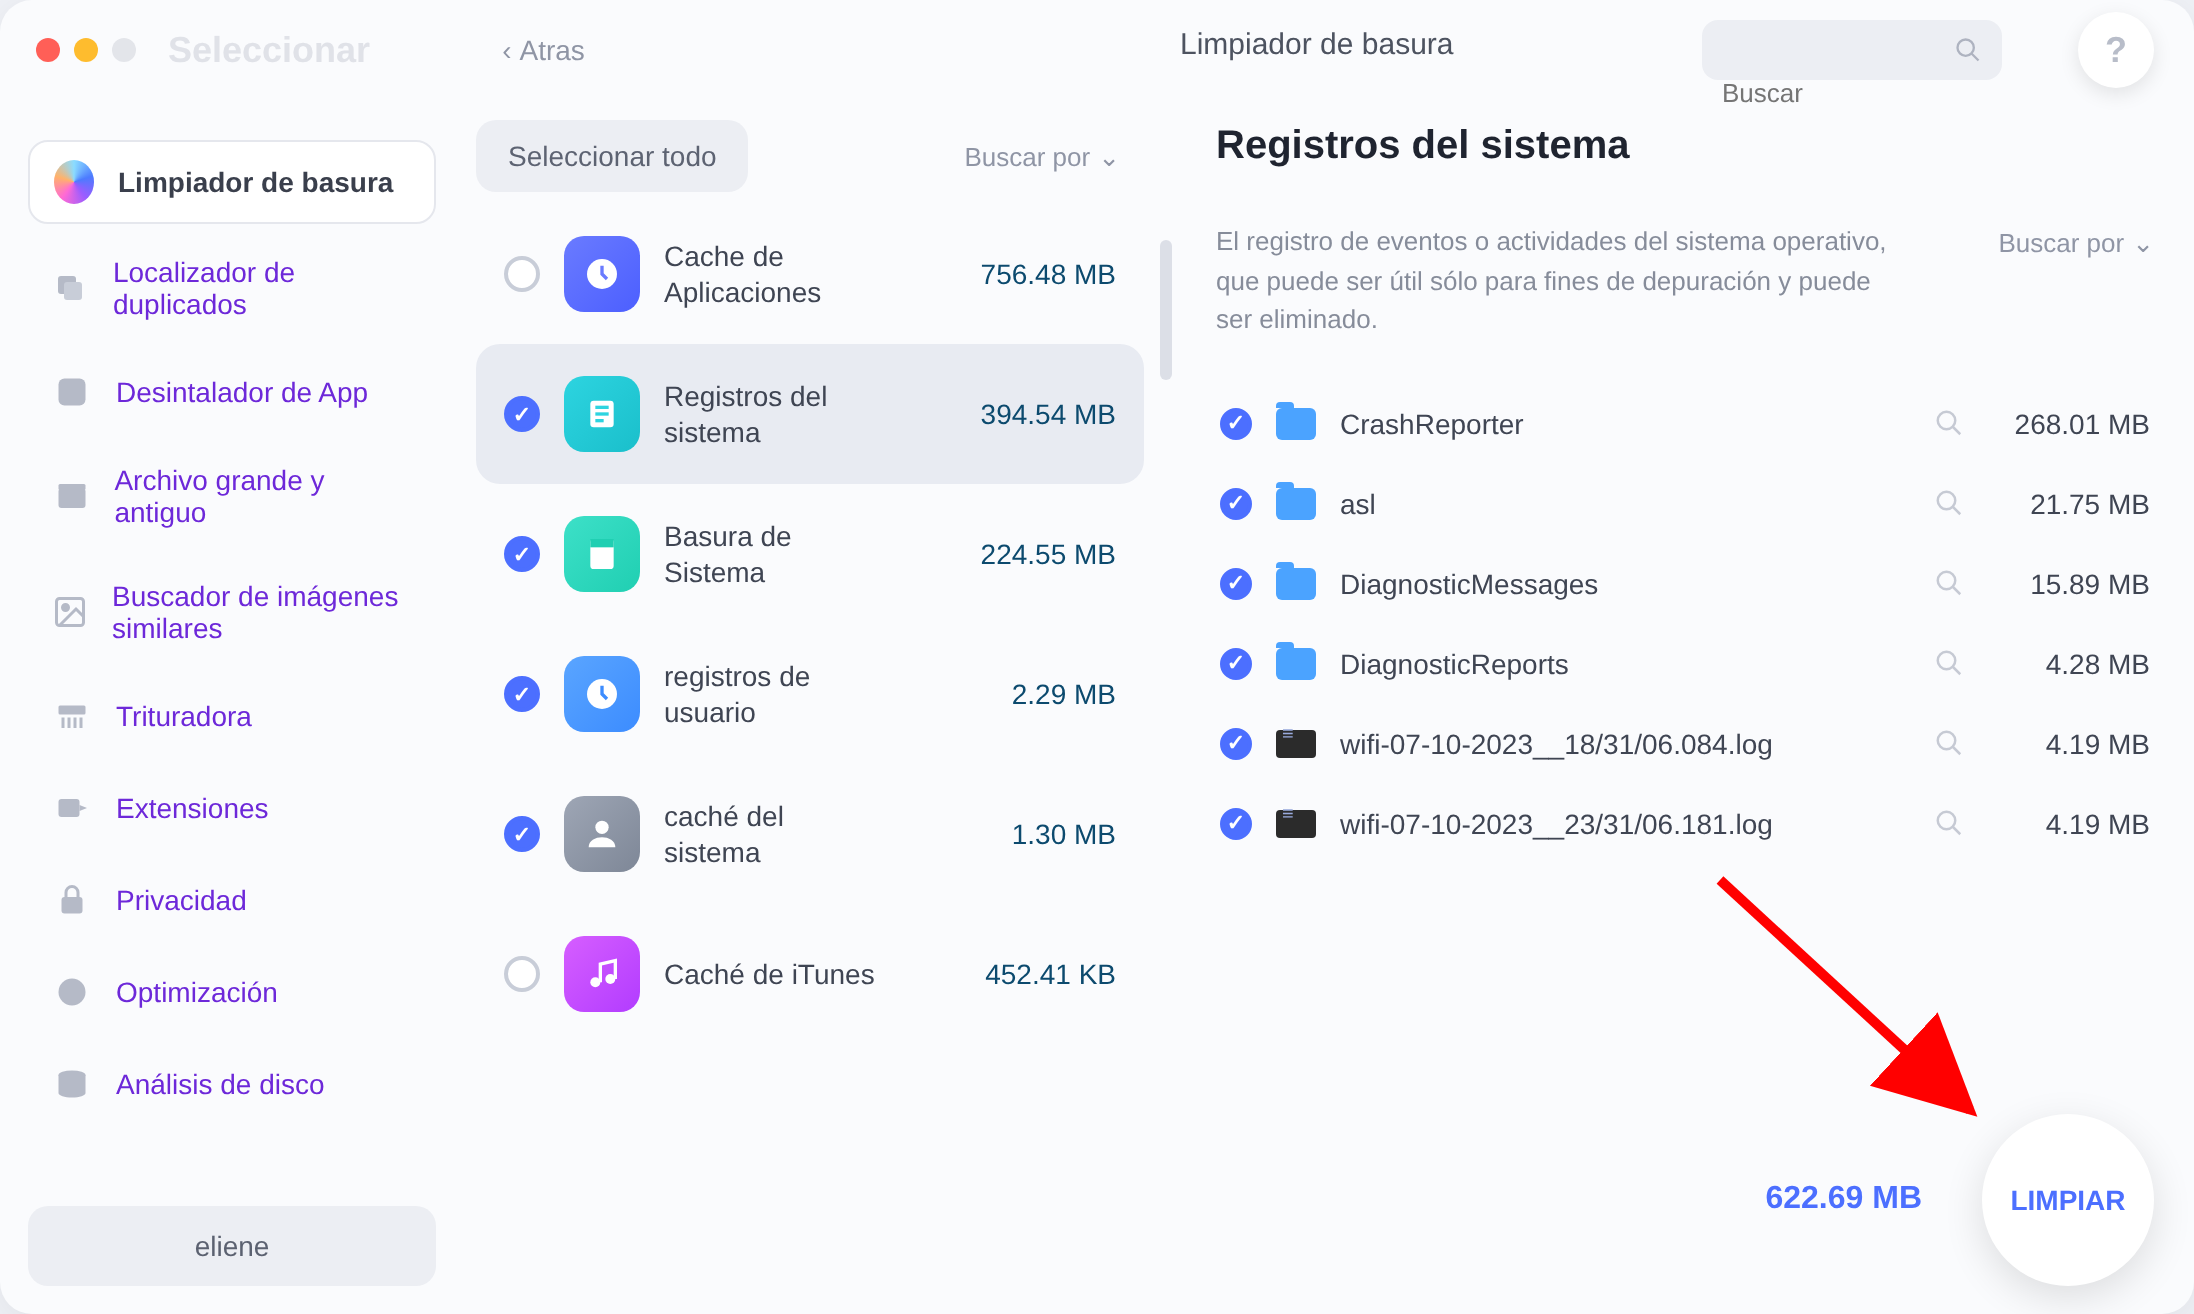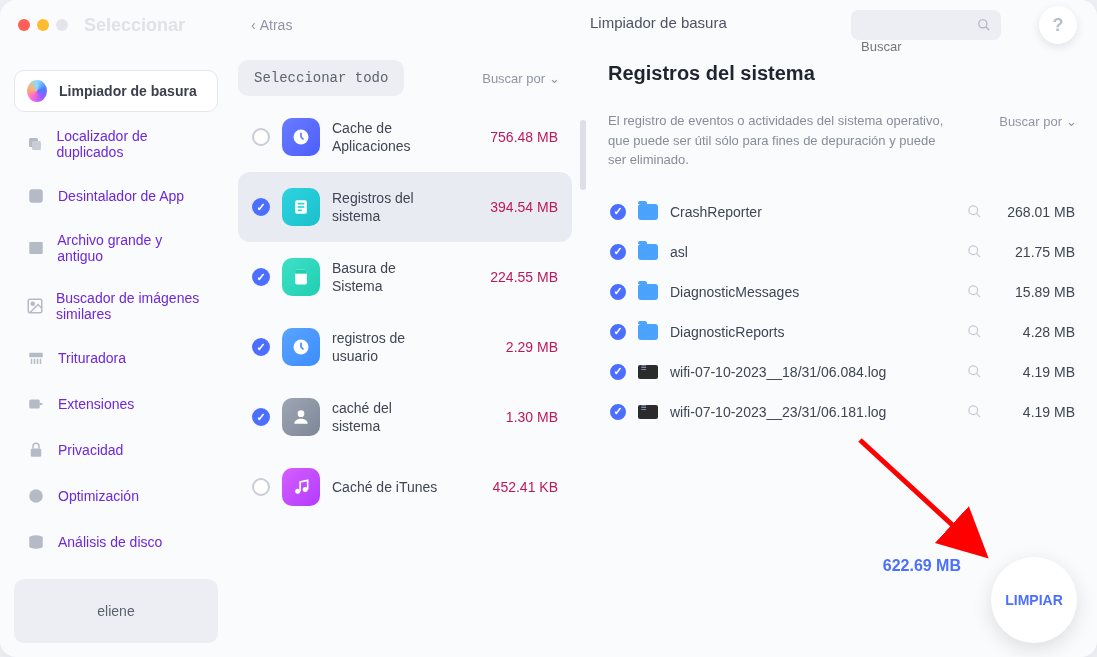--- a/index.html
+++ b/index.html
@@ -19,48 +19,48 @@
 .search-wrap input { border: none; background: transparent; outline: none; font-size: 13px; color: #666; width: 100px; margin-top: 42px; }
 .search-icon-s { color: #aeb3c0; font-size: 13px; margin-left: auto; }
 .help-btn { position: absolute; right: 20px; top: 6px; width: 38px; height: 38px; border-radius: 50%; background: #fff; box-shadow: 0 3px 10px rgba(0,0,0,0.1); display: flex; align-items: center; justify-content: center; color: #b8bdc9; font-size: 18px; font-weight: 600; }
 .body { display: flex; flex: 1; }
 .sidebar { width: 232px; padding: 20px 14px 14px 14px; display: flex; flex-direction: column; }
 .side-item { display: flex; align-items: center; gap: 12px; padding: 10px 12px; border-radius: 10px; color: #6d28d9; font-size: 14px; cursor: pointer; margin-bottom: 6px; }
 .side-item.active { background: #fff; border: 1px solid #e5e7ed; font-weight: 600; color: #3a3f4c; }
 .side-icon { width: 20px; height: 20px; display: flex; align-items: center; justify-content: center; color: #b5bac7; }
 .side-item.active .side-icon { color: inherit; }
 .swirl { width: 22px; height: 22px; border-radius: 50%; background: conic-gradient(#8bdcff, #4c7bff, #9b5cff, #ff6ad5, #ffb26a, #8bdcff); }
-.user-pill { margin-top: auto; background: #eceef3; border-radius: 10px; padding: 24px; text-align: center; color: #5b6170; font-size: 14px; }
+.user-pill { margin-top: auto; background: #eceef3; border-radius: 10px; padding: 12px; text-align: center; color: #5b6170; font-size: 14px; }
 .col-mid { width: 350px; padding: 10px 4px 0 0; display: flex; flex-direction: column; }
 .mid-head { display: flex; align-items: center; padding: 0 18px 0 6px; margin-bottom: 6px; }
-.select-all { background: #eceef3; border-radius: 10px; padding: 10px 16px; color: #5d6372; font-size: 14px; cursor: pointer; font-family: Liberation Mono, monospace; }
+.select-all { background: #eceef3; border-radius: 10px; padding: 10px 16px; color: #5d6372; font-size: 14px; cursor: pointer; }
 .sortby { margin-left: auto; color: #8f95a5; font-size: 13px; display: flex; gap: 4px; align-items: center; cursor: pointer; }
 .cat-list { overflow-y: auto; padding: 0 6px; }
 .cat-item { display: flex; align-items: center; padding: 16px 14px; border-radius: 12px; gap: 12px; cursor: pointer; }
 .cat-item.sel { background: #e8ebf2; }
 .cb { width: 18px; height: 18px; border-radius: 50%; border: 2px solid #c8cdd8; background: #fff; display: flex; align-items: center; justify-content: center; flex-shrink: 0; }
 .cb.checked { background: #4c6fff; border-color: #4c6fff; }
 .cb.checked::after { content: "✓"; color: #fff; font-size: 11px; font-weight: 700; }
 .cat-icon { width: 38px; height: 38px; border-radius: 10px; display: flex; align-items: center; justify-content: center; flex-shrink: 0; }
 .cat-label { font-size: 14px; color: #3f4553; width: 110px; line-height: 1.3; }
-.cat-size { margin-left: auto; font-size: 14px; color: #be185d; }
+.cat-size { margin-left: auto; font-size: 14px; color: #0c4a6e; }
 .col-right { flex: 1; padding: 10px 20px 0 26px; position: relative; }
 .detail-title { font-size: 20px; font-weight: 800; color: #1f2430; margin-top: 2px; }
 .detail-desc { font-size: 13px; color: #868c9a; margin-top: 26px; line-height: 1.5; max-width: 340px; }
 .sortby2 { position: absolute; right: 20px; top: 64px; color: #8f95a5; font-size: 13px; display: flex; gap: 4px; align-items: center; cursor: pointer; }
 .file-list { margin-top: 22px; }
 .file-row { display: flex; align-items: center; padding: 12px 2px; gap: 12px; }
 .folder-icon { width: 20px; height: 16px; background: #4ba3ff; border-radius: 3px; position: relative; flex-shrink: 0; }
 .folder-icon::before { content: ""; position: absolute; top: -3px; left: 0; width: 9px; height: 3px; background: #4ba3ff; border-radius: 2px 2px 0 0; }
 .file-icon { width: 20px; height: 14px; background: #2b2b2b; border-radius: 2px; position: relative; flex-shrink: 0; }
 .file-icon::after { content: "≡"; color: #9ad; position: absolute; left: 3px; top: -3px; font-size: 10px; }
 .file-name { font-size: 14px; color: #3f4553; flex: 1; }
 .mag { width: 16px; height: 16px; color: #c6cad4; flex-shrink: 0; }
 .file-size { font-size: 14px; color: #3f4553; width: 80px; text-align: right; }
-.footer { position: absolute; right: 20px; bottom: 14px; display: flex; gap: 30px; }
+.footer { position: absolute; right: 20px; bottom: 14px; display: flex; align-items: center; gap: 30px; }
 .total-size { color: #4c6fff; font-weight: 700; font-size: 16px; }
 .clean-btn { width: 86px; height: 86px; border-radius: 50%; background: #fff; box-shadow: 0 6px 20px rgba(0,0,0,0.12); display: flex; align-items: center; justify-content: center; color: #4c6fff; font-weight: 700; font-size: 14px; cursor: pointer; }
 .scroll-track { position: absolute; left: 580px; top: 120px; width: 6px; height: 400px; background: transparent; }
 .scroll-thumb { width: 6px; height: 70px; background: #dcdfe7; border-radius: 3px; }
 .arrow-overlay { position: absolute; pointer-events: none; left: 0; top: 0; }
 svg { display: block; }
 </style>
 </head>
 <body>
 

